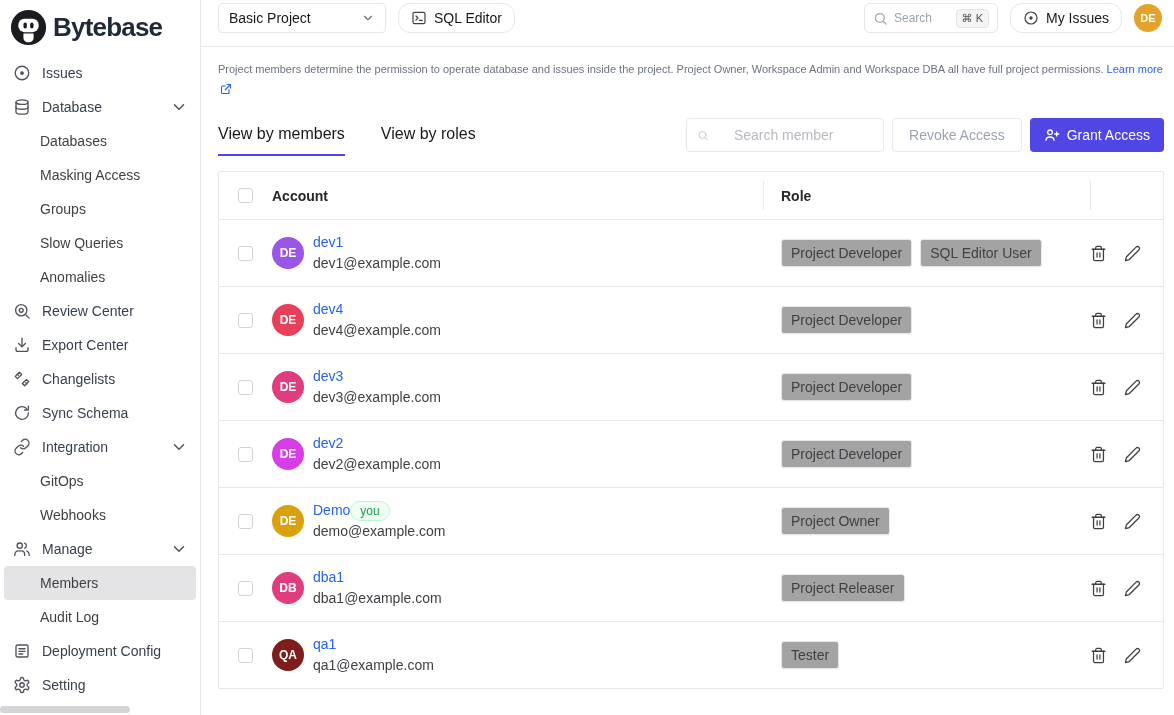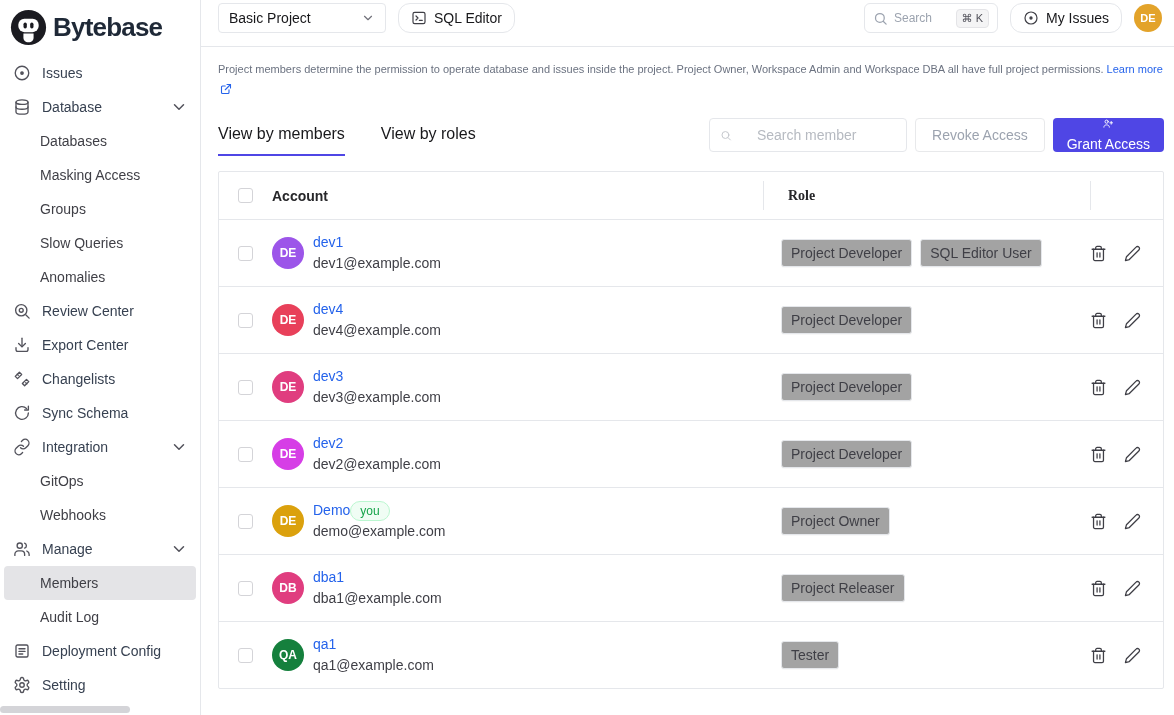--- a/index.html
+++ b/index.html
@@ -56,21 +56,21 @@
   .tab-controls { margin-left:auto; display:flex; align-items:center; gap:8px; }
   .member-search { width:198px; height:34px; border:1px solid #e5e7eb; border-radius:4px;
     display:flex; align-items:center; gap:25px; padding:0 10px; background:#fff; }
   .member-search svg { width:15px; height:15px; stroke:#c4c7cc; }
   .member-search input { border:none; outline:none; font-size:14px; color:#374151; width:100%;
     font-family:"Liberation Sans", sans-serif; }
   .member-search input::placeholder { color:#b6bac1; }
   .btn-revoke { height:34px; padding:0 16px; border:1px solid #e8e9eb; border-radius:4px;
     background:#fff; font-size:14px; color:#9ca3af; cursor:pointer; }
   .btn-grant { height:34px; padding:0 14px; border:none; border-radius:4px; background:#4f46e5;
-    color:#fff; font-size:14px; display:flex; align-items:center; gap:7px; cursor:pointer;flex-direction:column; }
+    color:#fff; font-size:14px; display:flex; align-items:center; gap:7px; cursor:pointer; }
   .btn-grant svg { width:16px; height:16px; stroke:#fff; }
 
   
   .members-table { margin-top:13px; width:946px; border:1px solid #e5e7eb; border-radius:2px; }
   .t-row { display:grid; grid-template-columns:53px 1fr 327px 73px; align-items:center; }
   .t-head { height:47px; font-weight:600; font-size:14px; color:#27272a; }
   .t-head .divided { position:relative; height:100%; display:flex; align-items:center; }
   .t-head .divided::before { content:""; position:absolute; left:0; top:9px; bottom:9px;
     width:1px; background:#e5e7eb; }
   .t-body-row { height:67px; border-top:1px solid #e5e7eb; }
@@ -333,21 +333,21 @@
         </div>
       </div>
 
       <div class="members-table">
         <div class="t-row t-head">
           <div class="cb-cell">
               <span class="checkbox"></span>
             </div>
           <div>Account</div>
           <div class="divided">
-              <span style="padding-left:25px;font-family:Liberation Serif, serif;">Role</span>
+              <span style="padding-left:18px;">Role</span>
             </div>
           <div class="divided"></div>
         </div>
 
         <div class="t-row t-body-row">
           <div class="cb-cell">
               <span class="checkbox"></span>
             </div>
           <div class="account-cell">
             <div class="avatar row-av" style="background-color: rgb(156, 85, 233);">DE</div>
@@ -539,21 +539,21 @@
                 </svg>
               </button>
           </div>
         </div>
 
         <div class="t-row t-body-row">
           <div class="cb-cell">
               <span class="checkbox"></span>
             </div>
           <div class="account-cell">
-            <div class="avatar row-av" style="background-color: #15803d;">QA</div>
+            <div class="avatar row-av" style="background-color: #7f1d1d;">QA</div>
             <div class="id-stack">
               <span class="member-name">qa1</span>
               <span class="member-email">qa1@example.com</span>
             </div>
           </div>
           <div class="role-cell">
               <span class="role-badge">Tester</span>
             </div>
           <div class="actions-cell">
             <button class="icon-btn">

